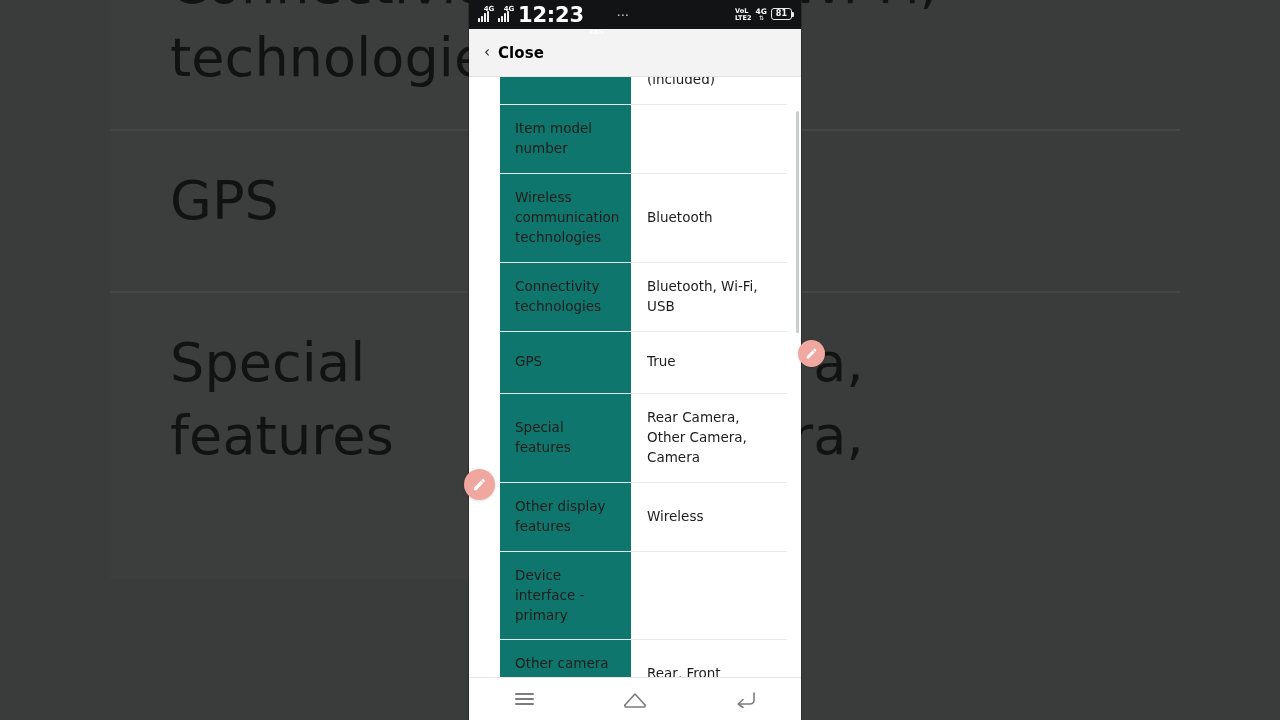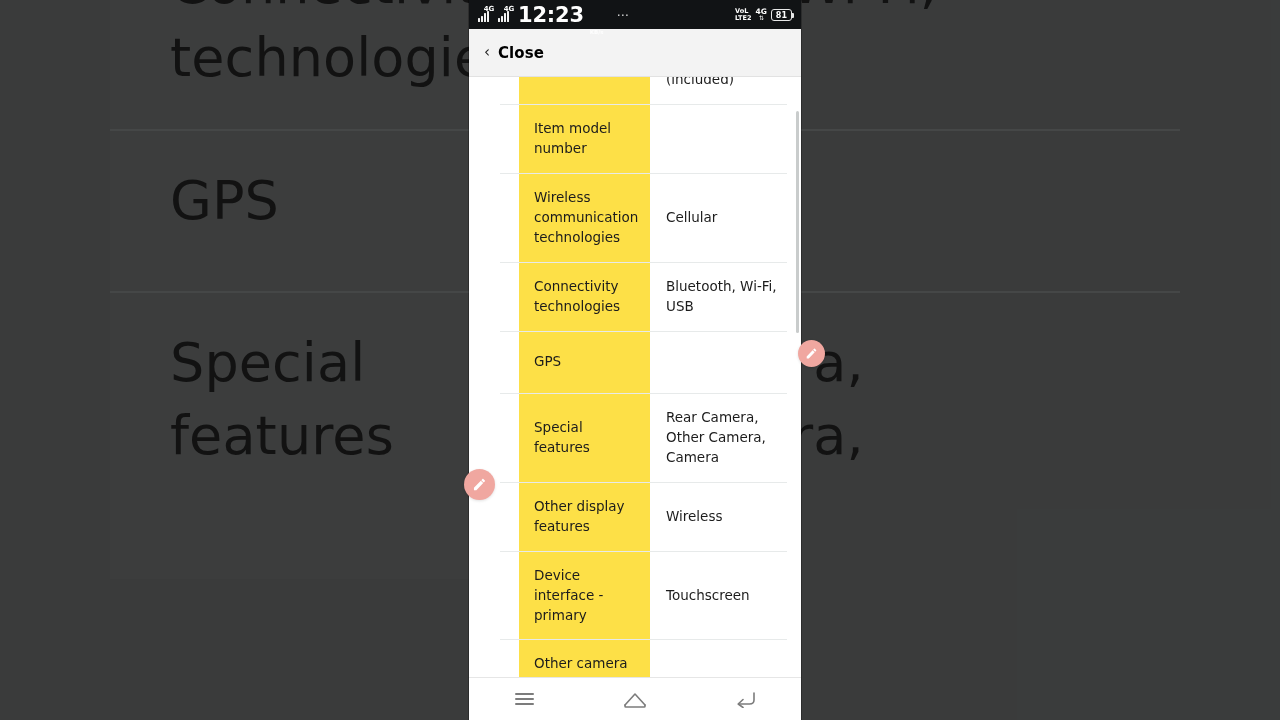--- a/index.html
+++ b/index.html
@@ -66,21 +66,21 @@
   .statusbar{
     height:29px;
     background:#111315;
     color:#ffffff;
     display:flex;align-items:center;
     padding:0 9px;
     font-size:11px;
     box-sizing:border-box;
   }
   .sb-left{display:flex;align-items:center;gap:5px;flex:1;}
-  .sb-right{display:flex;align-items:flex-end;gap:4px;}
+  .sb-right{display:flex;align-items:flex-start;gap:4px;}
   .sig{position:relative;width:15px;height:14px;display:flex;align-items:flex-end;gap:1px;}
   .sig i{display:block;width:2px;background:#f2f2f2;border-radius:.5px;}
   .sig i:nth-child(1){height:4px;}
   .sig i:nth-child(2){height:6px;}
   .sig i:nth-child(3){height:9px;}
   .sig i:nth-child(4){height:11px;}
   .sig b{
     position:absolute;right:-1px;top:-2px;
     font-size:7px;font-weight:700;line-height:1;
     letter-spacing:-.2px;
@@ -130,24 +130,24 @@
     position:absolute;
     top:-41px;left:31px;right:14px;
   }
   .srow{
     display:flex;
     border-bottom:1px solid #e7eaea;
     min-height:61px;
   }
   .skey{
     width:131px;flex:0 0 131px;
-    background:#fde047;
+    background:#0f766e;
     padding:14px 10px 14px 15px;
     box-sizing:border-box;
-    display:flex;align-items:center;margin-left:19px;
+    display:flex;align-items:center;
   }
   .sval{
     flex:1;
     padding:14px 10px 14px 16px;
     box-sizing:border-box;
     display:flex;align-items:center;
     background:#ffffff;
   }
   .skey span,.sval span{
     font-size:13.5px;line-height:1.48;color:#1c1c1c;
@@ -302,38 +302,41 @@
             </div>
         </div>
 
         <div class="srow">
           <div class="skey">
               <span>Wireless
 communication
 technologies</span>
             </div>
           <div class="sval">
-              <span>Cellular</span>
+              <span>Bluetooth</span>
             </div>
         </div>
 
         <div class="srow">
           <div class="skey">
               <span>Connectivity
 technologies</span>
             </div>
           <div class="sval">
               <span>Bluetooth, Wi-Fi,
 USB</span>
             </div>
         </div>
 
         <div class="srow">
           <div class="skey">
               <span>GPS</span>
+            </div>
+          <div class="sval">
+              <span>True</span>
             </div>
         </div>
 
         <div class="srow">
           <div class="skey">
               <span>Special
 features</span>
             </div>
           <div class="sval">
               <span>Rear Camera,
@@ -351,29 +354,29 @@
               <span>Wireless</span>
             </div>
         </div>
 
         <div class="srow">
           <div class="skey">
               <span>Device
 interface -
 primary</span>
             </div>
-          <div class="sval">
-              <span>Touchscreen</span>
-            </div>
         </div>
 
         <div class="srow">
           <div class="skey">
               <span>Other camera
 features</span>
+            </div>
+          <div class="sval">
+              <span>Rear, Front</span>
             </div>
         </div>
 
       </div>
       <div class="scrollbar"></div>
     </div>
 
     <div class="navbar">
       <div class="navbtn">
         <span class="ic-recents">

